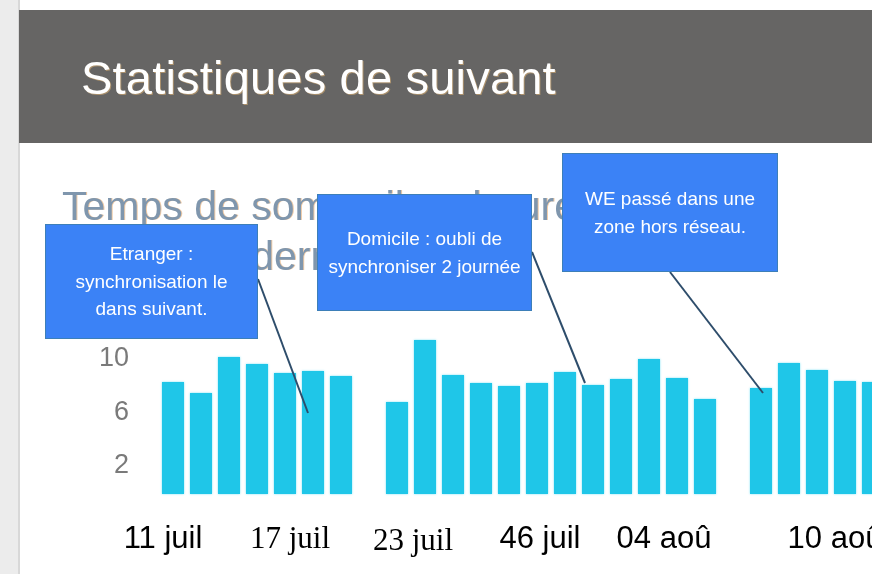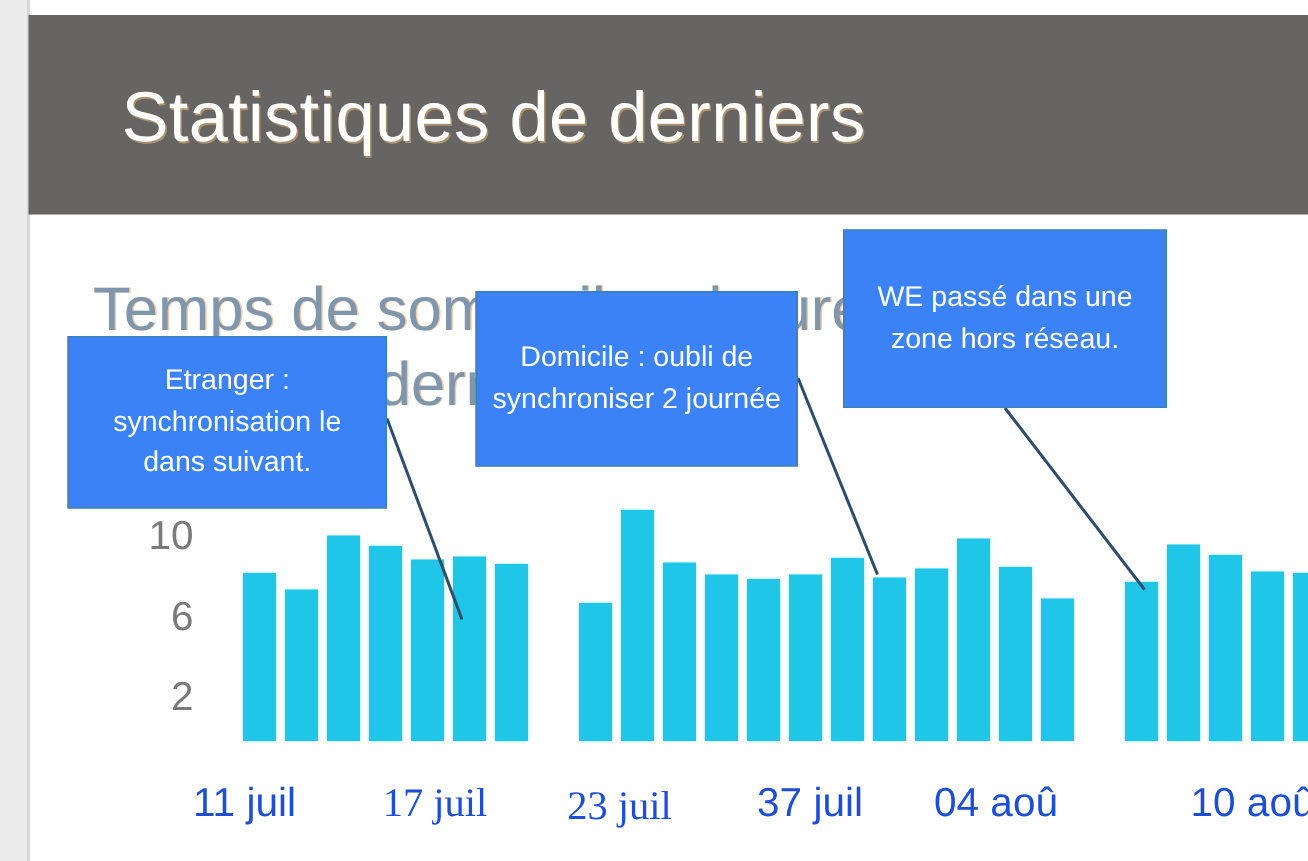--- a/index.html
+++ b/index.html
@@ -102,22 +102,22 @@
     background: #1fc6e8;
     box-shadow: 0 0 2px rgba(120,225,245,0.95);
   }
   .x-labels {
     position: absolute;
     left: 0; bottom: 10px;
     width: 852px; height: 44px;
   }
   .x-tick {
     position: absolute;
-    font-size: 27px;
-    color: #1d4ed8;
+    font-size: 31px;
+    color: #000000;
     white-space: nowrap;
     transform: translateX(-50%);
   }
 
   
   .leader {
     position: absolute;
     overflow: visible;
     pointer-events: none;
   }
@@ -140,21 +140,21 @@
 <body>
 
 <div id="stage">
 
   <div class="page-body"></div>
 
   <div class="left-gutter"></div>
   <div class="gutter-edge"></div>
 
   <div class="header-bar">
-    <div class="header-title">Statistiques de derniers</div>
+    <div class="header-title">Statistiques de suivant</div>
   </div>
 
   <div class="chart-heading">
     <div>Temps de sommeil en heures</div>
     <div>sur les 30 derniers jours</div>
   </div>
 
   <div class="plot">
     <div class="y-axis">
         <div class="y-tick" style="top: 194px;">10</div>
@@ -184,21 +184,21 @@
         <div class="bar" style="left: 730px; width: 22px; height: 106px; bottom: 80px;"></div>
         <div class="bar" style="left: 758px; width: 22px; height: 131px; bottom: 80px;"></div>
         <div class="bar" style="left: 786px; width: 22px; height: 124px; bottom: 80px;"></div>
         <div class="bar" style="left: 814px; width: 22px; height: 113px; bottom: 80px;"></div>
         <div class="bar" style="left: 842px; width: 22px; height: 112px; bottom: 80px;"></div>
       </div>
     <div class="x-labels">
         <div class="x-tick" style="left: 143px; top: 0px;">11 juil</div>
         <div class="x-tick" style="left: 270px; top: 0px; font-family: Liberation Serif, serif;">17 juil</div>
         <div class="x-tick" style="left: 393px; top: 2px; font-family: Liberation Serif, serif;">23 juil</div>
-        <div class="x-tick" style="left: 520px; top: 0px;">37 juil</div>
+        <div class="x-tick" style="left: 520px; top: 0px;">46 juil</div>
         <div class="x-tick" style="left: 644px; top: 0px;">04 aoû</div>
         <div class="x-tick" style="left: 815px; top: 0px; text-align: center;">10 aoû</div>
       </div>
   </div>
 
   <div id="annotation-layer">
       <svg class="leader" width="872" height="574" style="left: 0px; top: 0px;">
         <line x1="258" y1="279" x2="308" y2="413" stroke="#2e4d6b" stroke-width="2"></line>
       </svg>
       <div class="callout" style="left: 45px; top: 224px; width: 213px; height: 115px;">

